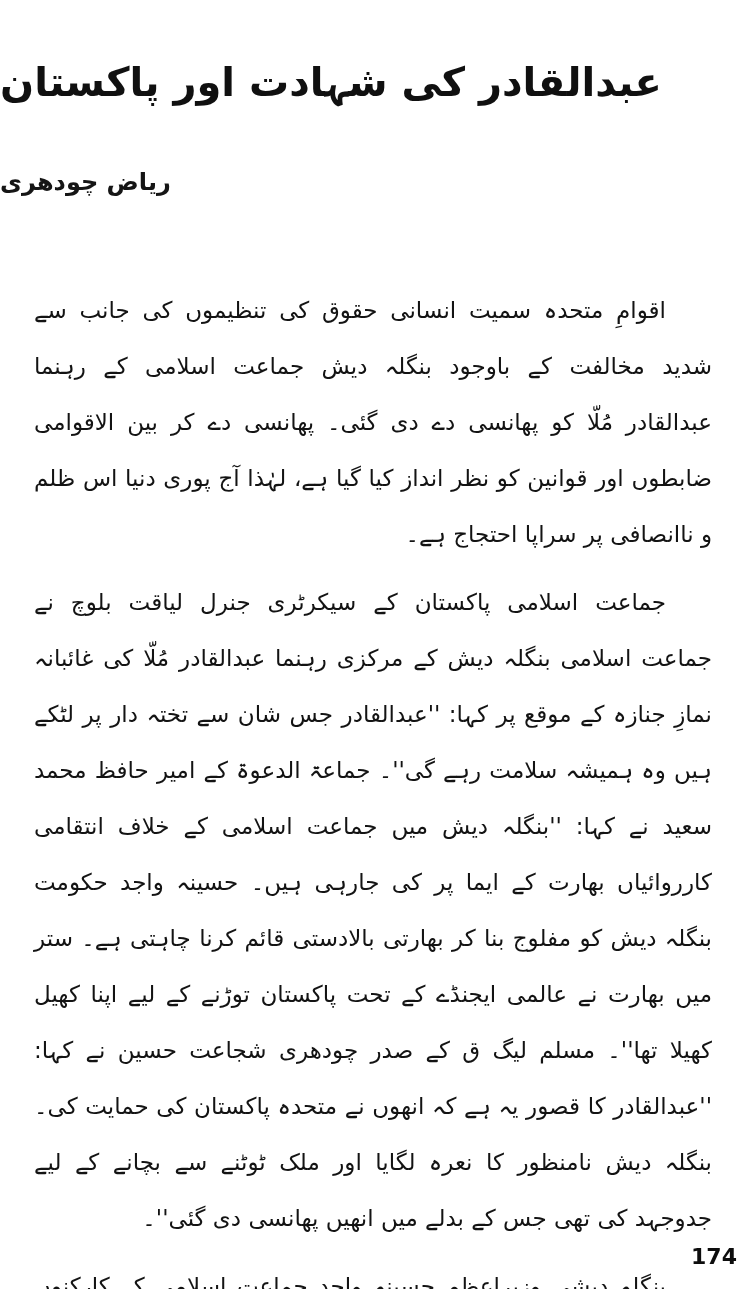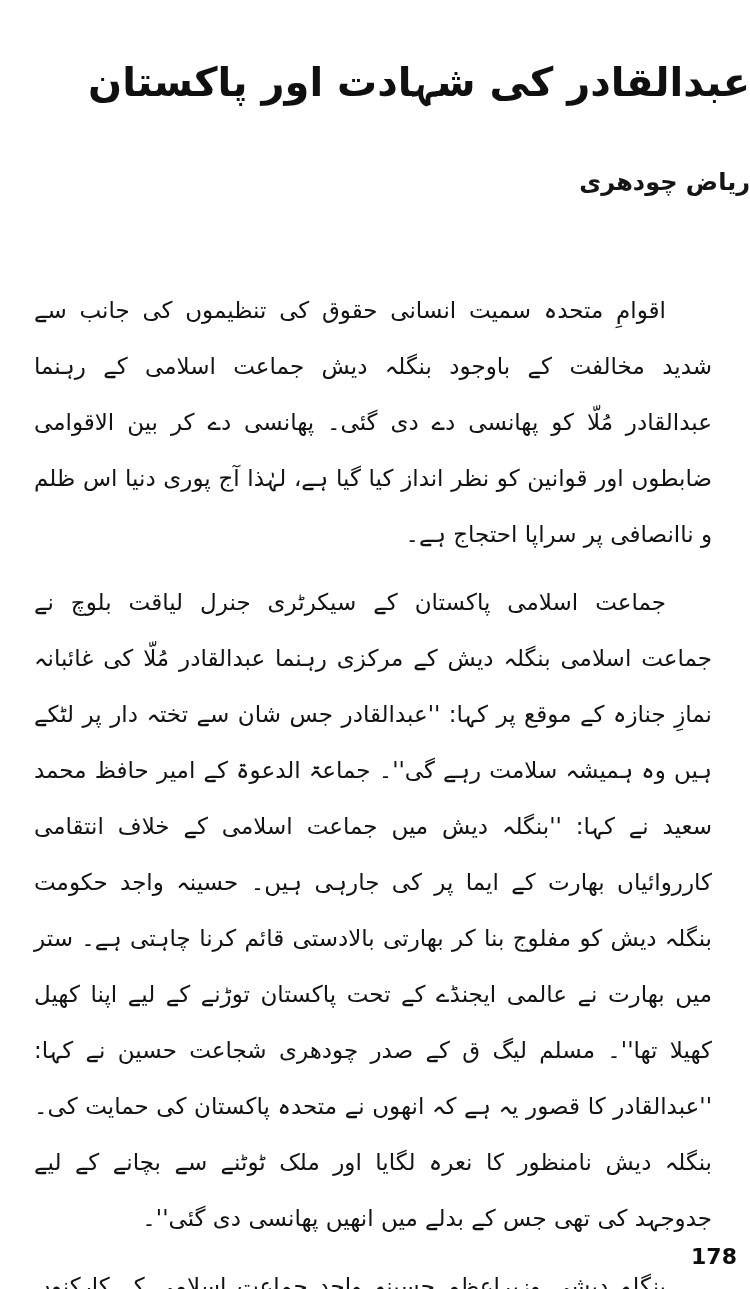--- a/index.html
+++ b/index.html
@@ -16,33 +16,33 @@
     color: #141414;
     font-family: "DejaVu Sans", sans-serif;
     overflow: hidden;
   }
   .title {
     position: absolute;
     top: 52px;
     left: 0;
     right: 0;
     margin: 0;
-    text-align: right;
+    text-align: left;
     direction: rtl;
     font-size: 40px;
     font-weight: bold;
     line-height: 1.5;
     color: #101010;
   }
   .author {
     position: absolute;
     top: 168px;
     left: 0;
     right: 0;
-    text-align: right;
+    text-align: left;
     direction: rtl;
     font-size: 24px;
     font-weight: bold;
     color: #151515;
   }
   .body-text {
     position: absolute;
     top: 270px;
     right: 26px;
     left: 22px;
@@ -74,14 +74,14 @@
   <h1 class="title">عبدالقادر کی شہادت اور پاکستان</h1>
 
   <div class="author">ریاض چودھری</div>
 
   <div class="body-text">
       <p class="para">اقوامِ متحدہ سمیت انسانی حقوق کی تنظیموں کی جانب سے شدید مخالفت کے باوجود بنگلہ دیش جماعت اسلامی کے رہنما عبدالقادر مُلّا کو پھانسی دے دی گئی۔ پھانسی دے کر بین الاقوامی ضابطوں اور قوانین کو نظر انداز کیا گیا ہے، لہٰذا آج پوری دنیا اس ظلم و ناانصافی پر سراپا احتجاج ہے۔</p>
       <p class="para">جماعت اسلامی پاکستان کے سیکرٹری جنرل لیاقت بلوچ نے جماعت اسلامی بنگلہ دیش کے مرکزی رہنما عبدالقادر مُلّا کی غائبانہ نمازِ جنازہ کے موقع پر کہا: ''عبدالقادر جس شان سے تختہ دار پر لٹکے ہیں وہ ہمیشہ سلامت رہے گی''۔ جماعۃ الدعوۃ کے امیر حافظ محمد سعید نے کہا: ''بنگلہ دیش میں جماعت اسلامی کے خلاف انتقامی کارروائیاں بھارت کے ایما پر کی جارہی ہیں۔ حسینہ واجد حکومت بنگلہ دیش کو مفلوج بنا کر بھارتی بالادستی قائم کرنا چاہتی ہے۔ ستر میں بھارت نے عالمی ایجنڈے کے تحت پاکستان توڑنے کے لیے اپنا کھیل کھیلا تھا''۔ مسلم لیگ ق کے صدر چودھری شجاعت حسین نے کہا: ''عبدالقادر کا قصور یہ ہے کہ انھوں نے متحدہ پاکستان کی حمایت کی۔ بنگلہ دیش نامنظور کا نعرہ لگایا اور ملک ٹوٹنے سے بچانے کے لیے جدوجہد کی تھی جس کے بدلے میں انھیں پھانسی دی گئی''۔</p>
       <p class="para">بنگلہ دیشی وزیراعظم حسینہ واجد جماعت اسلامی کے کارکنوں اور رہنماؤں کو بہیمانہ اور وحشیانہ مظالم کا نشانہ بنا رہی ہے۔ جنگی جرائم کے خلاف بنائی گئی بنگلہ دیشی ٹرائل کورٹس ہوں یا عدالت عظمیٰ دونوں نے انصاف، عدل اور شرف انسانی کے قتل عام کو اپنا شعار بنا رکھا ہے۔ یہاں اس امر کا ذکر بے جا نہ ہوگا کہ بنگلہ دیش میں قائم متنازع ترین ٹرائل کورٹس بھارت نواز</p>
     </div>
 
-  <div class="page-number">178</div>
+  <div class="page-number">174</div>
 </div>
 
 </body></html>

